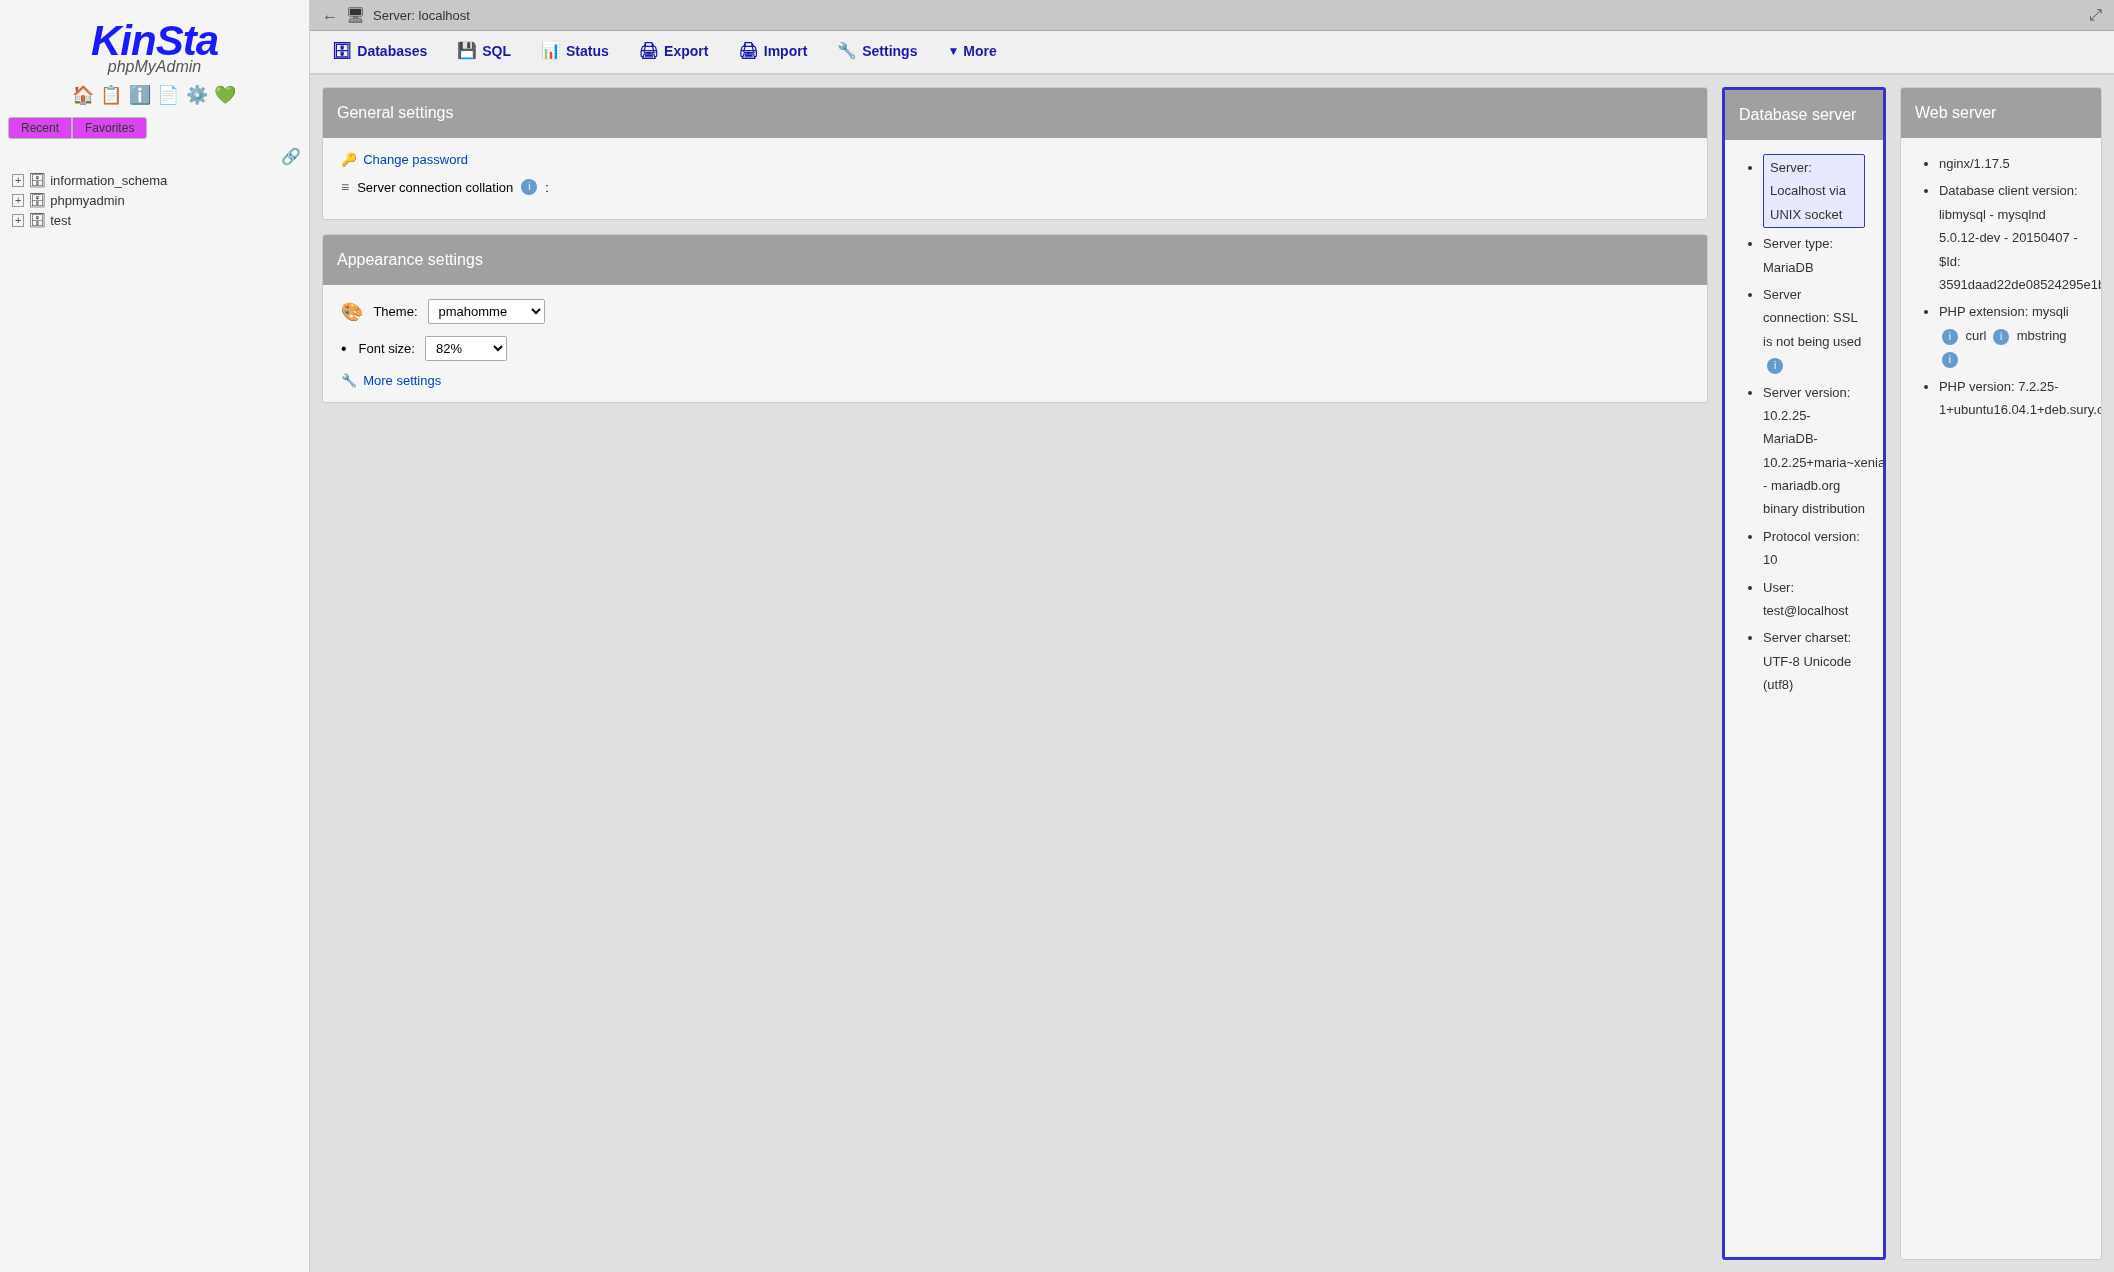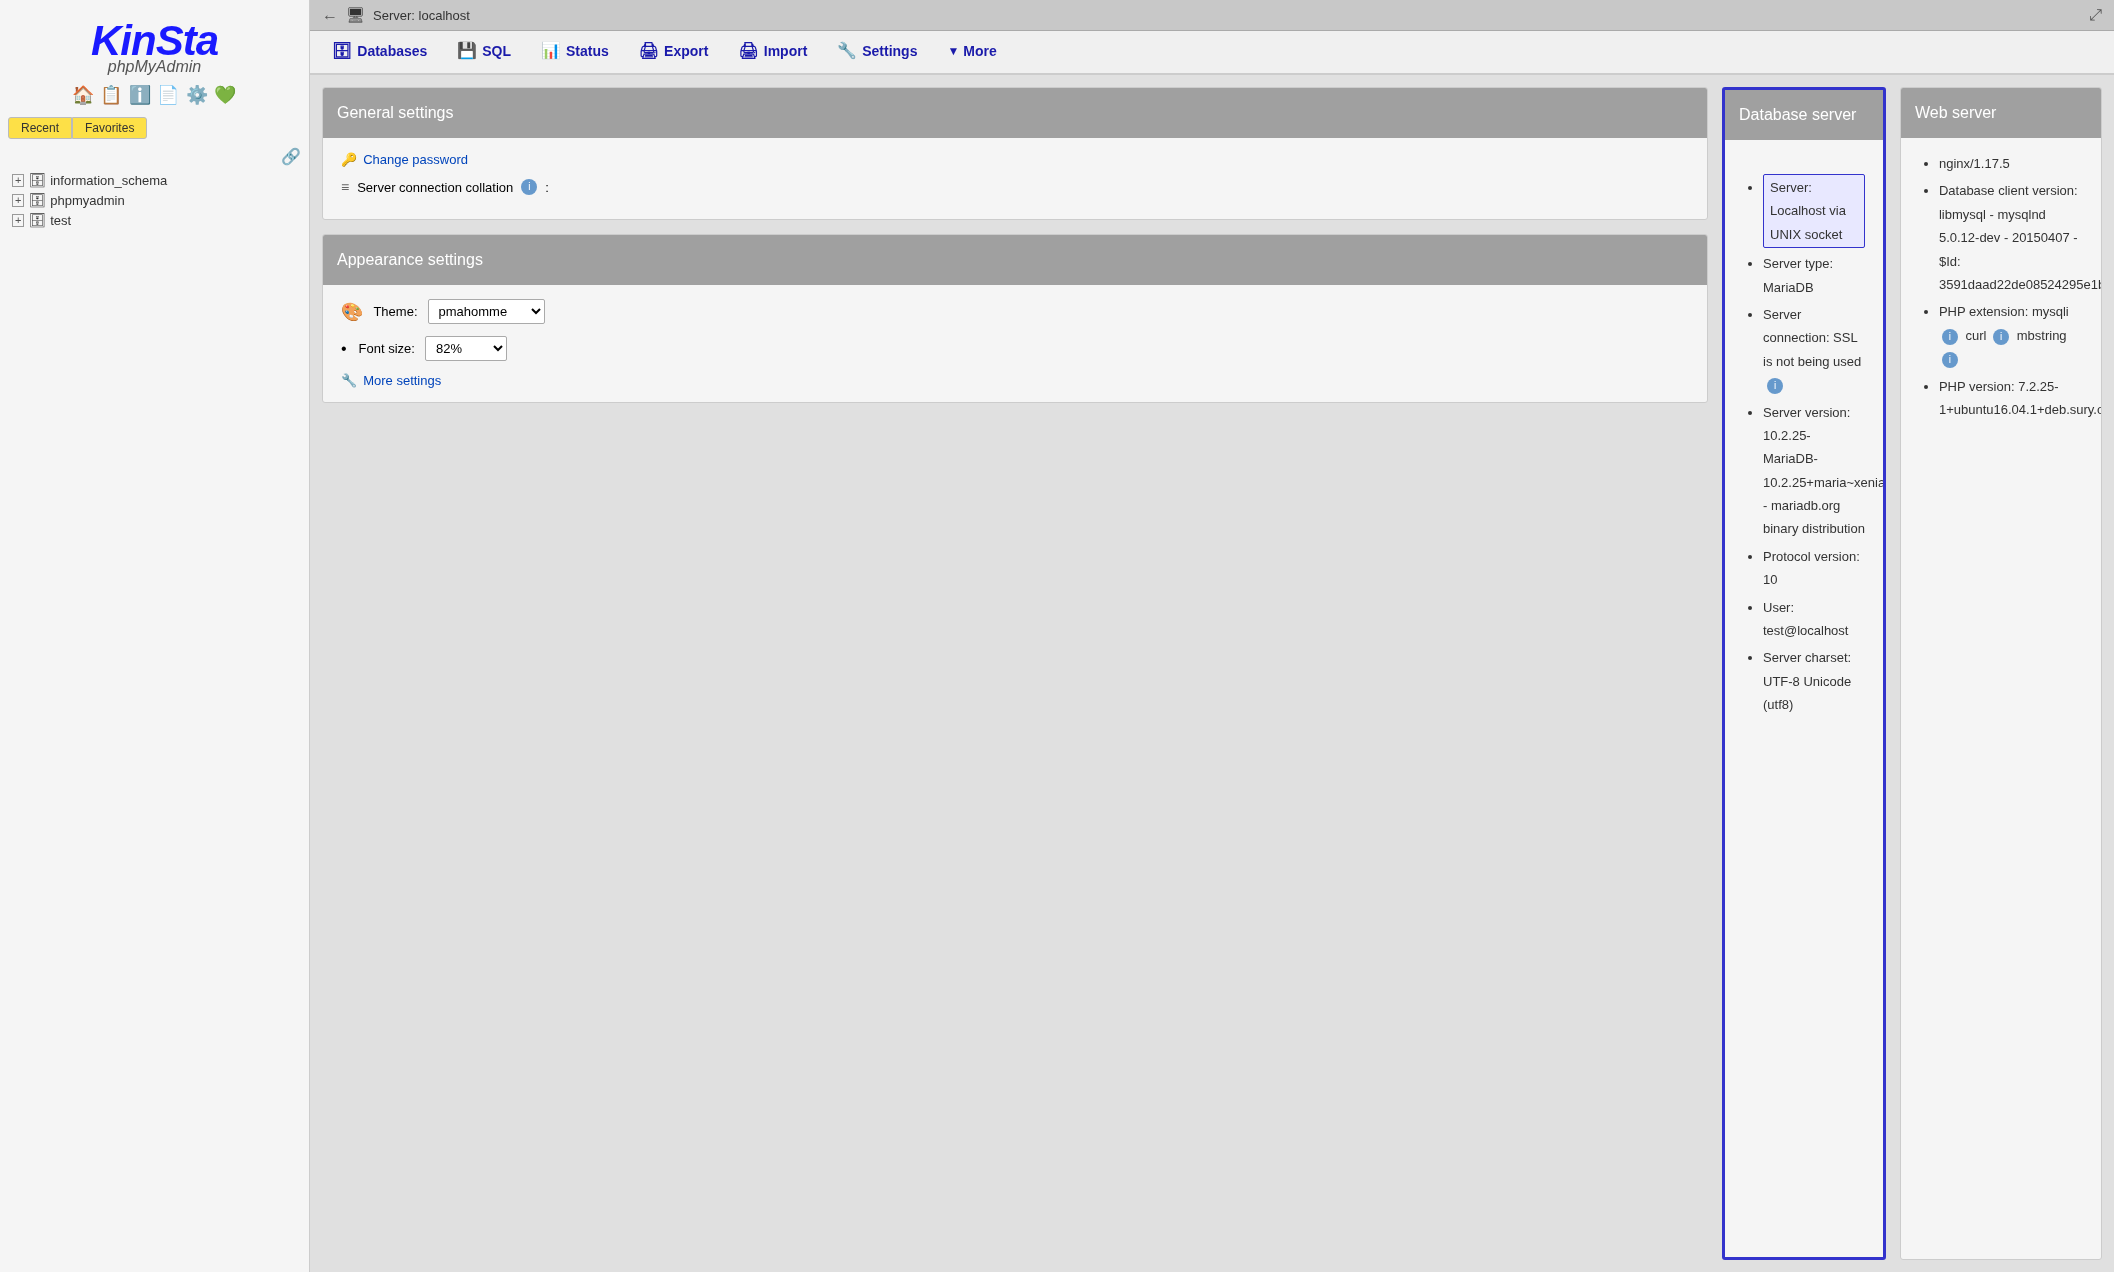--- a/index.html
+++ b/index.html
@@ -40,21 +40,21 @@
       margin: 8px 0 6px;
       font-size: 18px;
     }
     #sidebar .tabs-row {
       display: flex;
       gap: 0;
       padding: 0 8px;
       margin-bottom: 8px;
     }
     #sidebar .tab-btn {
-      background: #fde047;
+      background: #d946ef;
       border: 1px solid #bbb;
       padding: 3px 12px;
       font-size: 12px;
       cursor: pointer;
       color: #333;
     }
     #sidebar .tab-btn:first-child { border-radius: 3px 0 0 3px; }
     #sidebar .tab-btn:last-child { border-radius: 0 3px 3px 0; }
 
     #sidebar .db-list { padding: 0 8px; }
@@ -265,21 +265,20 @@
       line-height: 1.8;
       color: #333;
     }
     .db-server-list li { margin-bottom: 4px; }
     .highlighted-item {
       background: #dde;
       border: 1px solid #3333cc;
       border-radius: 2px;
       padding: 1px 4px;
       list-style: disc;
-      margin-top: 20px;
     }
 
     
     .web-server-list {
       list-style: disc;
       padding-left: 20px;
       font-size: 13px;
       line-height: 1.8;
       color: #333;
     }

